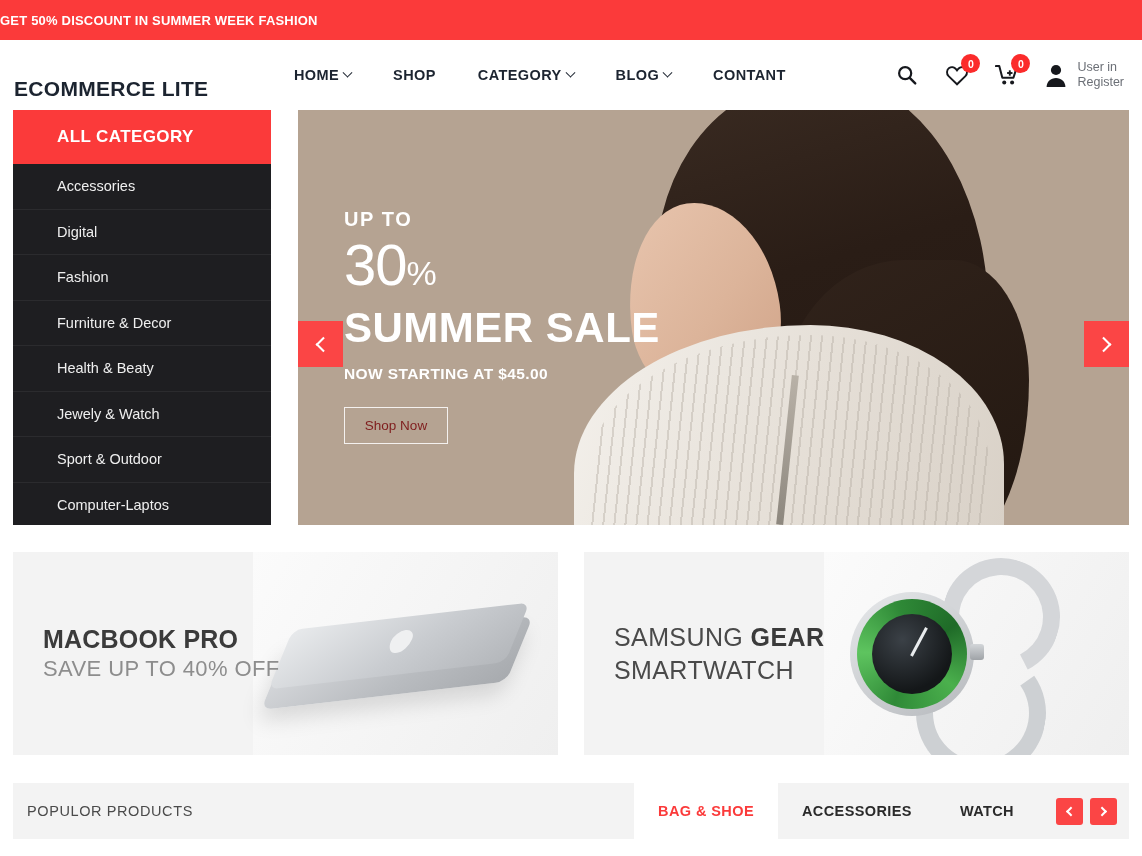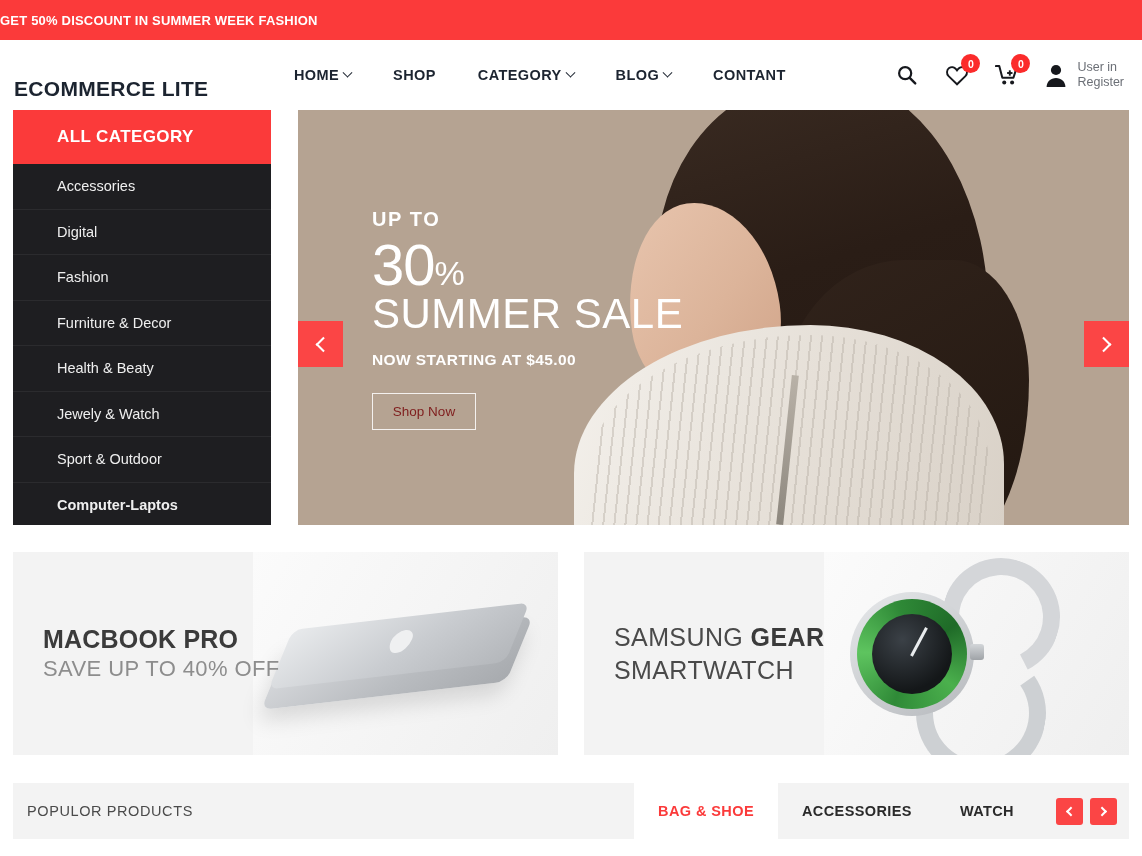--- a/index.html
+++ b/index.html
@@ -120,21 +120,21 @@
   }
   .side-item {
     height: 45.5px;
     display: flex; align-items: center;
     padding-left: 44px;
     color: #efefef;
     font-size: 14.5px;
     border-bottom: 1px solid #2b2b2e;
     cursor: pointer;
   }
-  .side-item:last-child { border-bottom: none; font-weight: bold; }
+  .side-item:last-child { border-bottom: none; }
 
   
   .hero {
     position: relative;
     flex: 1;
     background: #b5a392;
     overflow: hidden;
   }
   .hero-photo {
     position: absolute;
@@ -189,36 +189,36 @@
   }
   .zipper {
     position: absolute;
     left: 215px; bottom: 0px;
     width: 7px; height: 150px;
     background: linear-gradient(180deg,#b9b2a8,#8d877e);
     transform: rotate(6deg);
   }
   .hero-copy {
     position: absolute;
-    left: 74px; top: 98px;
+    left: 46px; top: 98px;
     z-index: 4;
     color: #ffffff;
   }
   .h-upto {
     font-size: 20px; font-weight: 700; letter-spacing: 1.6px;
     margin-bottom: 6px;
   }
   .h-pct {
     font-size: 58px; font-weight: 700; line-height: .96;
     letter-spacing: -1px;
   }
   .h-pct span { font-size: 34px; font-weight: 400; }
   .h-sale {
-    font-size: 42px; font-weight: 400; letter-spacing: .5px;
-    line-height: 1;
+    font-size: 42px; font-weight: 700; letter-spacing: .5px;
+    margin-top: 14px; line-height: 1;
   }
   .h-start {
     font-size: 15.5px; font-weight: 700; letter-spacing: .4px;
     margin-top: 16px;
   }
   .shop-btn {
     margin-top: 24px;
     width: 104px; height: 37px;
     border: 1.5px solid rgba(255,255,255,.85);
     background: transparent;

